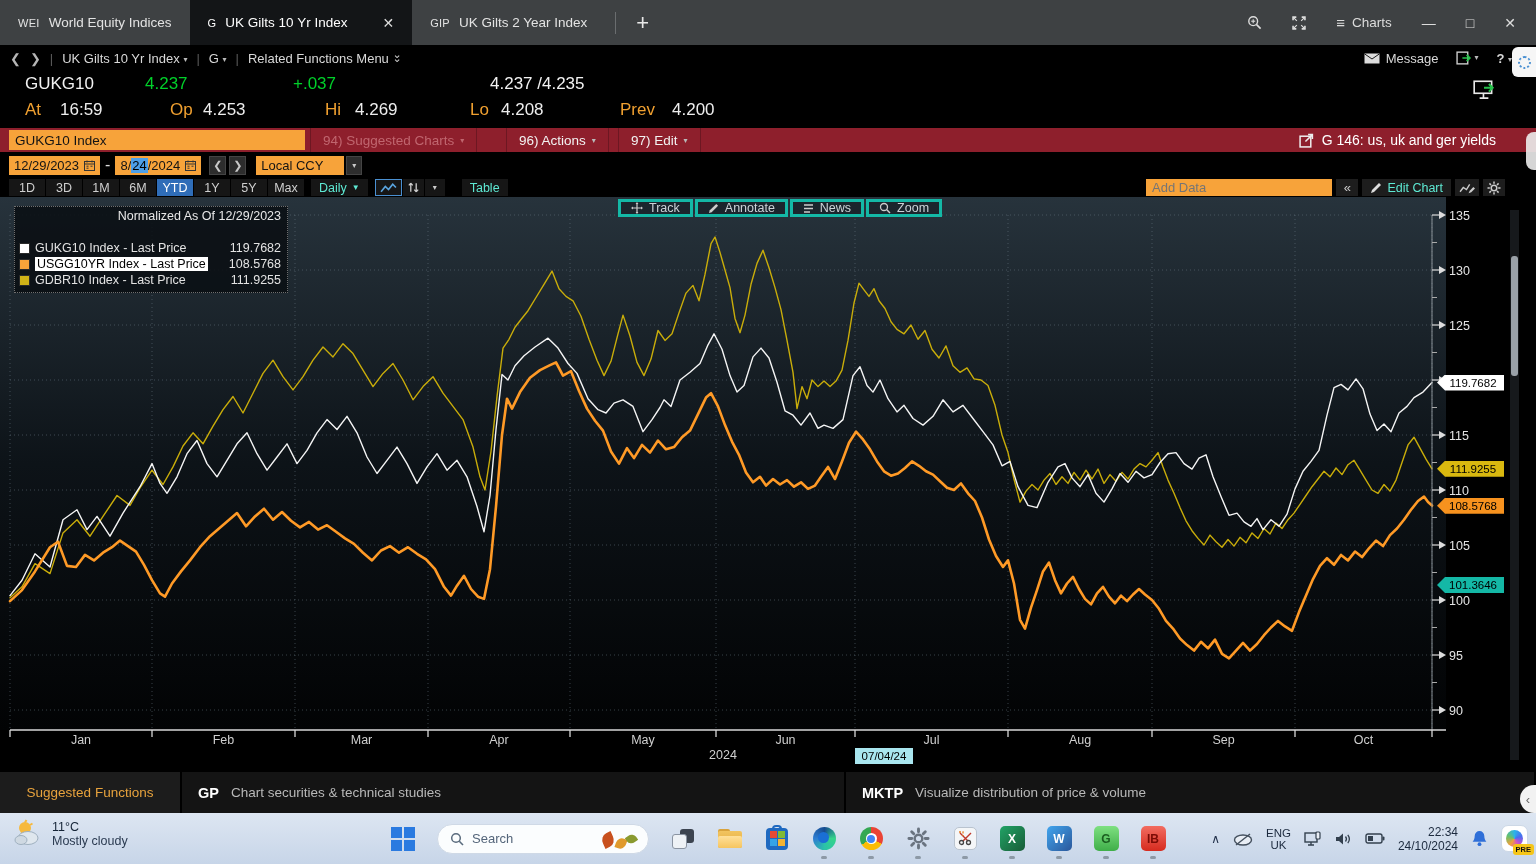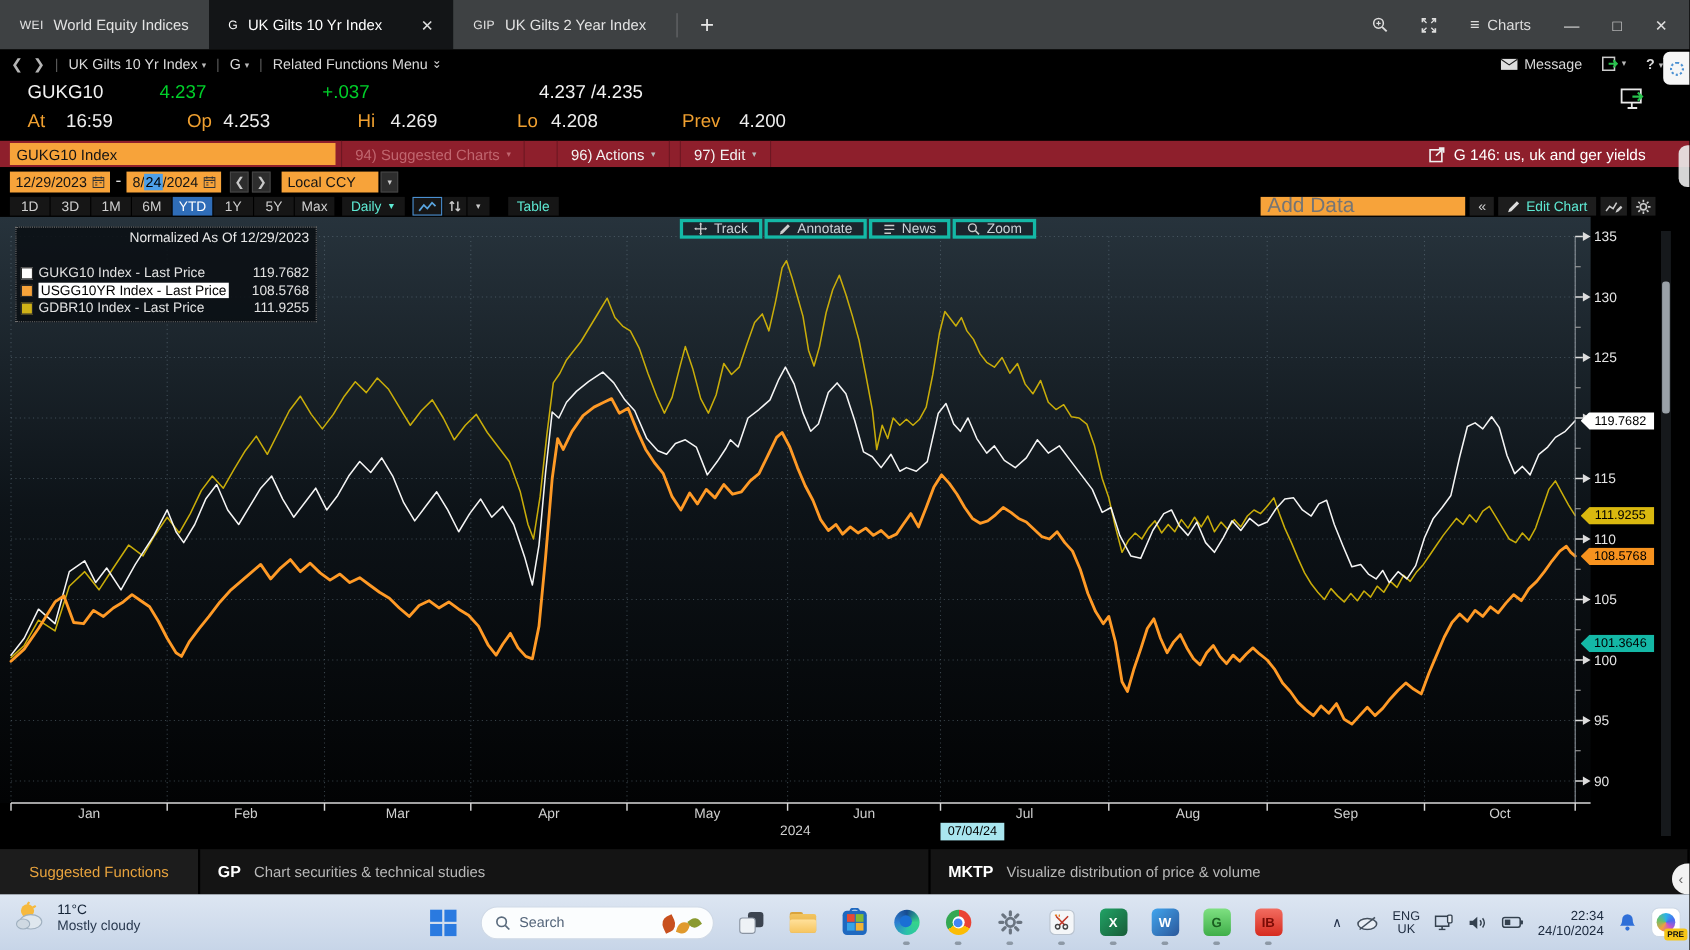--- a/index.html
+++ b/index.html
@@ -52,21 +52,21 @@
   .sq-btn{width:17px;height:19px;background:#2d2d2d;color:#c9c9c9;display:flex;align-items:center;justify-content:center;font-size:11px;border:1px solid #444}
   #datebar .dash{color:#ddd;margin:0 5px}
 
   
   #periodbar{position:absolute;left:0;top:178px;width:1536px;height:19px;background:#000;display:flex;align-items:center}
   .range{min-width:36px;height:17px;display:flex;align-items:center;justify-content:center;color:#cfcfcf;font-size:12.5px;background:#161616;margin-right:1px;cursor:default}
   .range.active{background:#2f6db8;color:#fff}
   .pb-item{height:17px;display:flex;align-items:center;gap:5px;color:#5eead4;font-size:12.5px;padding:0 8px;background:#161616;margin-right:1px}
   .icon-btn{height:17px;display:flex;align-items:center;justify-content:center;background:#161616;margin-right:1px;padding:0 4px}
   .icon-btn.blue{border:1px solid #4a90d2}
-  #add-data{position:absolute;left:1146px;top:1px;width:186px;height:17px;background:#f7a33a;border:none;color:#7a4a00;font-size:19px;padding:0 6px;font-family:"Liberation Sans",sans-serif}
+  #add-data{position:absolute;left:1146px;top:1px;width:186px;height:17px;background:#f7a33a;border:none;color:#7a4a00;font-size:13px;padding:0 6px;font-family:"Liberation Sans",sans-serif}
   #pb-right{position:absolute;right:30px;top:1px;height:17px;display:flex;align-items:center;gap:3px}
   #pb-right .pb-item,#pb-right .icon-btn{background:#1d1d1d}
 
   
   #chart-region{position:absolute;left:0;top:197px;width:1536px;height:575px;background:#000}
   #legend{position:absolute;left:14px;top:9px;width:274px;background:rgba(10,15,19,.88);border:1px dotted #6f6f6f;padding:2px 6px 4px 4px;z-index:5}
   #legend .lg-title{text-align:right;color:#e8e8e8;font-size:12.5px;margin-bottom:17px}
   .lg-row{display:flex;align-items:center;gap:5px;height:16px;font-size:12.5px;color:#e2e2e2}
   .lg-swatch{width:11px;height:11px;flex:none;border:1px solid #2a2a2a}
   .lg-label{white-space:nowrap}

